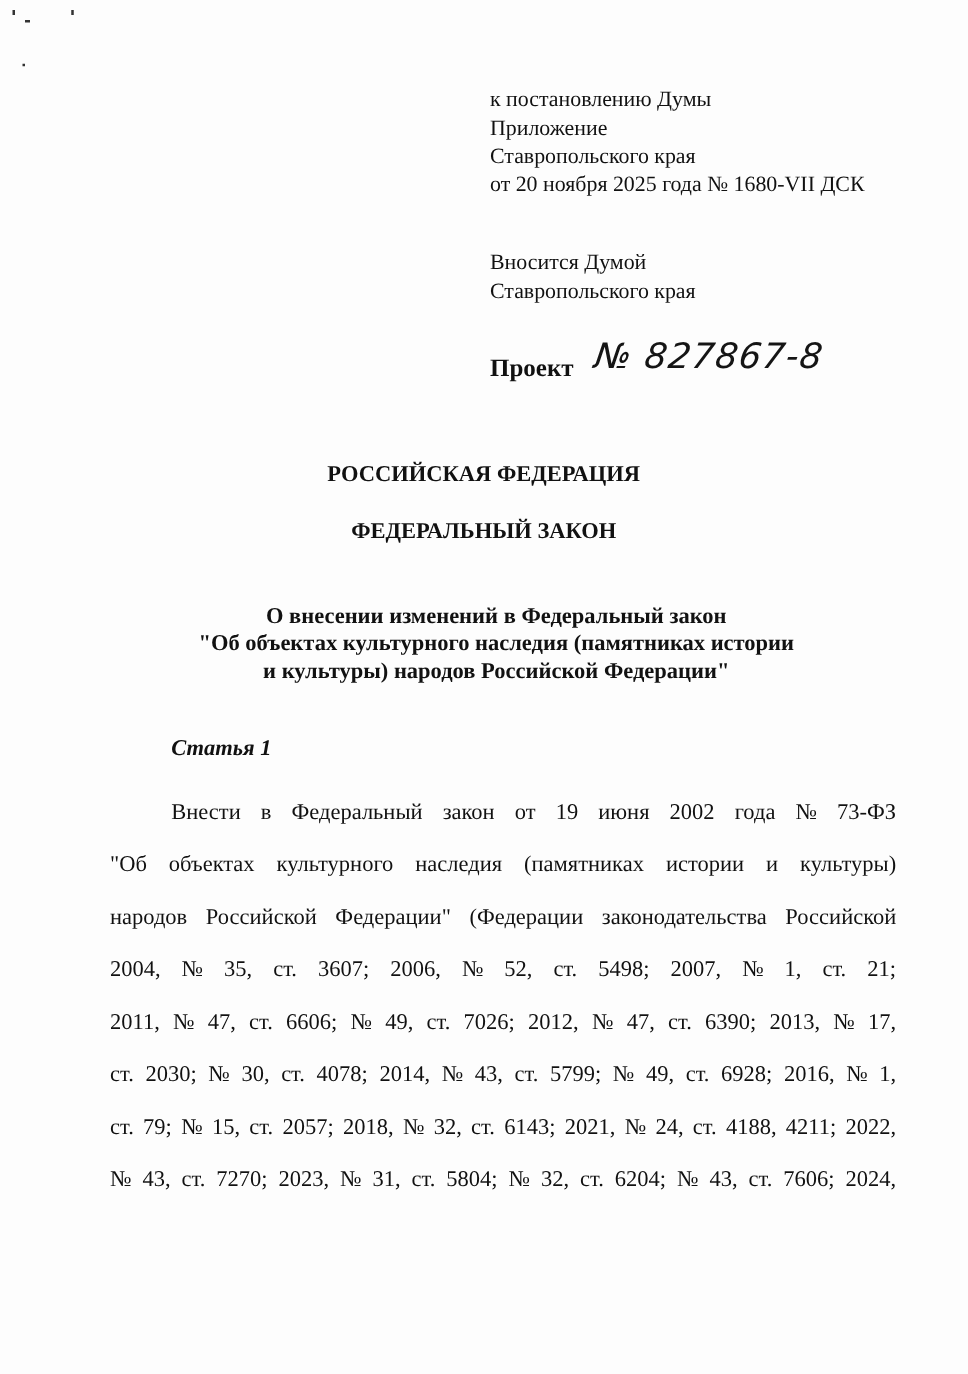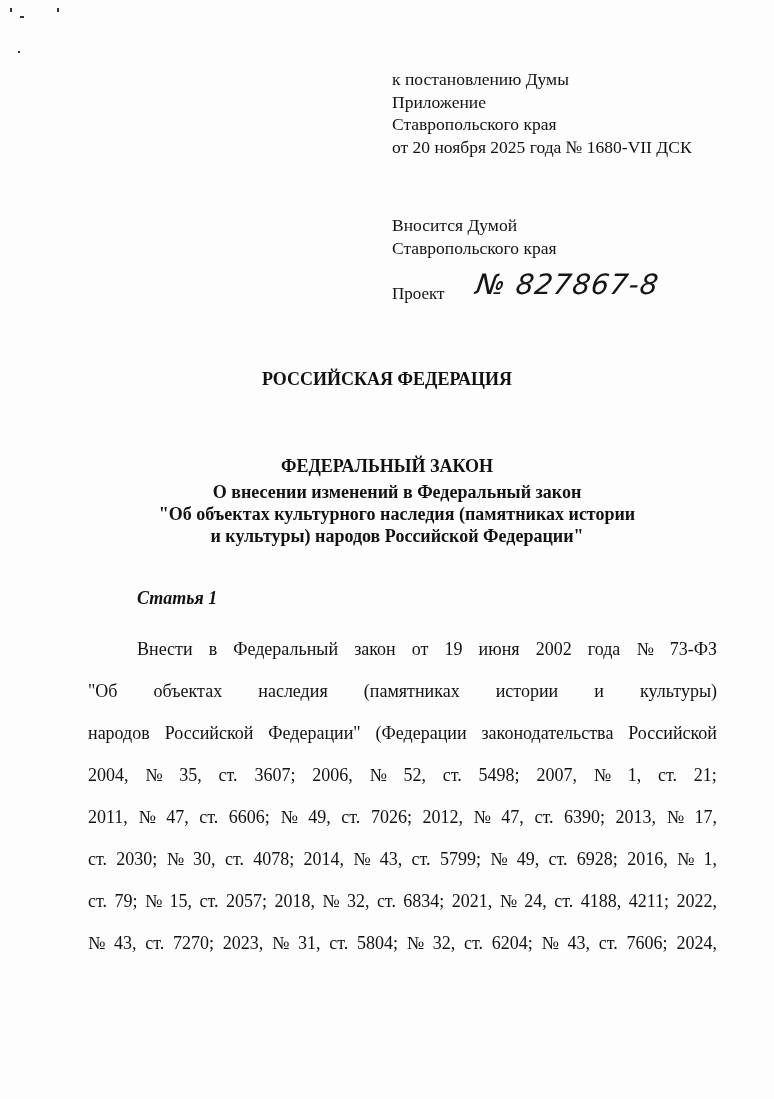--- a/index.html
+++ b/index.html
@@ -1,28 +1,28 @@
 <!DOCTYPE html>
 <html><head>
 <meta charset="utf-8">
 <style>
   html, body { margin: 0; padding: 0; background: #fdfdfd; }
   body { width: 774px; height: 1099px; position: relative; overflow: hidden;
          font-family: "Liberation Serif", "DejaVu Serif", serif; color: #111; }
   .specks span { position: absolute; background: #333; }
   .appendix { position: absolute; left: 392px; top: 68px; font-size: 17.5px; line-height: 22.5px; }
-  .submitted { position: absolute; left: 392px; top: 198px; font-size: 17.5px; line-height: 22.5px; margin-top: 16px; }
+  .submitted { position: absolute; left: 392px; top: 198px; font-size: 17.5px; line-height: 22.5px; }
   .project { position: absolute; left: 392px; top: 268px; height: 44px; width: 300px; }
-  .project-label { position: absolute; left: 0; top: 16px; font-size: 17px; }
+  .project-label { position: absolute; left: 0; top: 16px; font-size: 20px; font-weight: bold; }
   .project-number { position: absolute; left: 84px; top: 0px; font-family: "DejaVu Sans", sans-serif;
                     font-style: italic; font-size: 28px; letter-spacing: 1px; transform: skewX(-8deg);
                     color: #151515; font-weight: 300; }
   .center { position: absolute; left: 0; width: 774px; text-align: center; font-weight: bold; font-size: 18px; }
   .h-country { top: 369px; }
-  .h-type { top: 414px; margin-top: 42px; }
+  .h-type { top: 414px; }
   .title { top: 481px; line-height: 22px; font-size: 18px; }
   .title div { white-space: nowrap; padding-left: 20px; }
   .article { position: absolute; left: 137px; top: 588px; font-weight: bold; font-size: 18px; font-style: italic; }
   .body-text { position: absolute; left: 88px; top: 628px; width: 629px; font-size: 18px; line-height: 42px; }
   .body-text .line { display: flex; justify-content: space-between; white-space: nowrap; height: 42px; }
   .body-text .line.first { padding-left: 49px; }
   .body-text .line span { display: inline-block; }
 </style>
 </head>
 <body>
@@ -72,20 +72,21 @@
       <span>19</span>
       <span>июня</span>
       <span>2002</span>
       <span>года</span>
       <span>№</span>
       <span>73-ФЗ</span>
     </div>
     <div class="line">
       <span>"Об</span>
       <span>объектах</span>
+      <span>культурного</span>
       <span>наследия</span>
       <span>(памятниках</span>
       <span>истории</span>
       <span>и</span>
       <span>культуры)</span>
     </div>
     <div class="line">
       <span>народов</span>
       <span>Российской</span>
       <span>Федерации"</span>
@@ -153,21 +154,21 @@
       <span>ст.</span>
       <span>79;</span>
       <span>№</span>
       <span>15,</span>
       <span>ст.</span>
       <span>2057;</span>
       <span>2018,</span>
       <span>№</span>
       <span>32,</span>
       <span>ст.</span>
-      <span>6834;</span>
+      <span>6143;</span>
       <span>2021,</span>
       <span>№</span>
       <span>24,</span>
       <span>ст.</span>
       <span>4188,</span>
       <span>4211;</span>
       <span>2022,</span>
     </div>
     <div class="line">
       <span>№</span>

